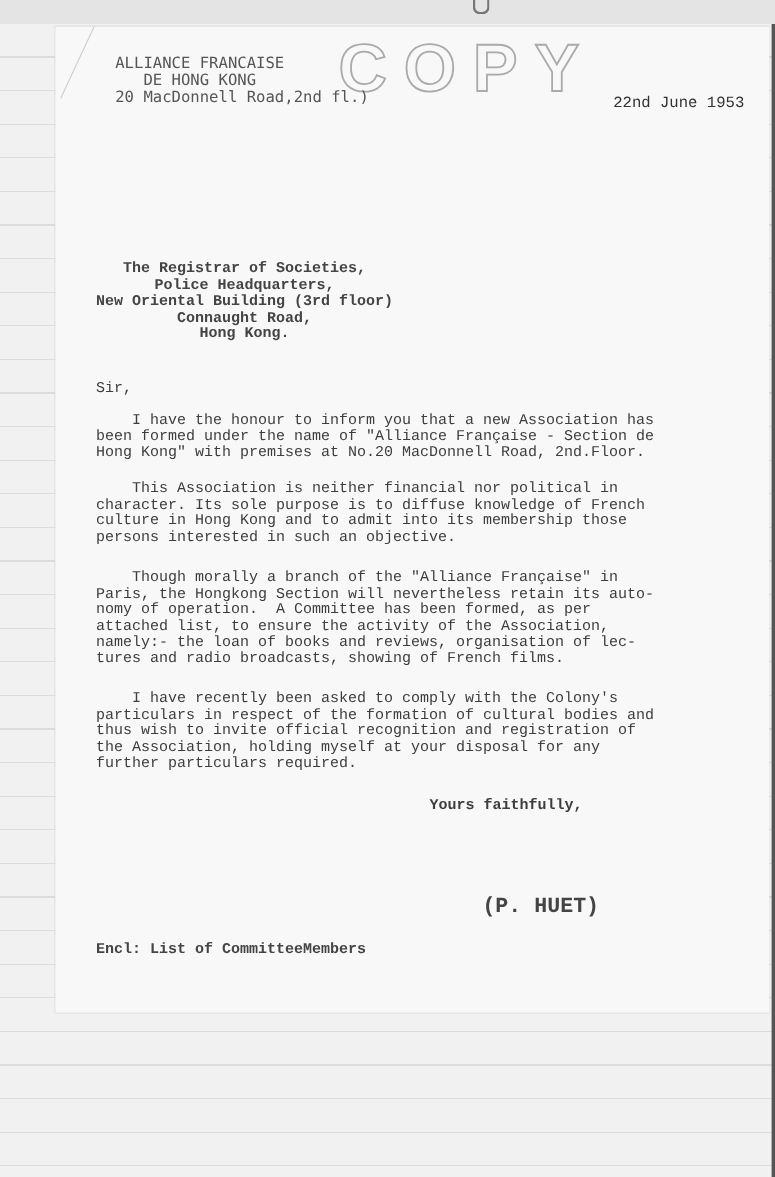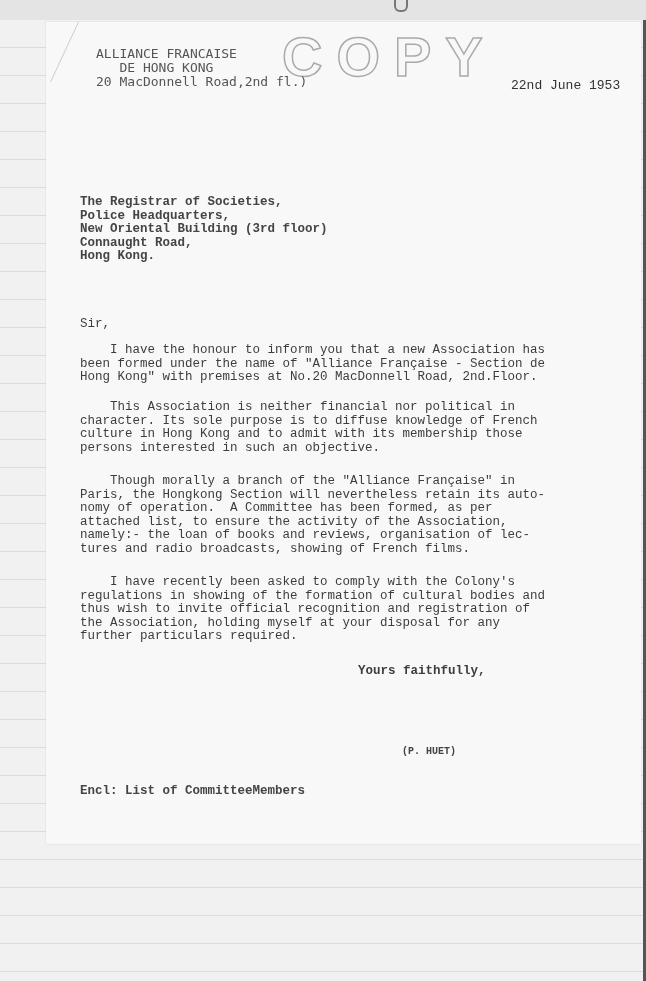--- a/index.html
+++ b/index.html
@@ -24,29 +24,29 @@
     .fold { position: absolute; left: 48px; top: 22px; width: 30px; height: 60px;
       border-right: 1px solid #ccc; transform: skewX(-25deg); transform-origin: top left; }
     .text { position: absolute; color: #3a3a3a; white-space: pre; }
     .letterhead { left: 96px; top: 47px; font-size: 13px; line-height: 14px; color: #555; font-family: "DejaVu Sans Mono", monospace; }
     .copy-stamp {
       position: absolute; left: 282px; top: 22px; font-family: "Liberation Sans", sans-serif;
       font-size: 56px; line-height: 70px; letter-spacing: 14px; font-weight: 700;
       color: transparent; -webkit-text-stroke: 1.5px #aaa;
     }
     .date { left: 511px; top: 78px; font-size: 13px; font-weight: 400; color: #333; }
-    .addressee { left: 80px; top: 196px; font-size: 12.5px; line-height: 13.5px; font-weight: 700; color: #444; }
+    .addressee { left: 80px; top: 218px; font-size: 12.5px; line-height: 13.5px; font-weight: 700; color: #444; text-align: center; }
     .body { position: absolute; left: 80px; width: 530px; font-size: 12.5px; line-height: 13.6px; font-weight: 400; color: #3d3d3d; white-space: pre; }
     .salutation { top: 318px; }
     .p1 { top: 344px; }
     .p2 { top: 401px; }
     .p3 { top: 475px; }
     .p4 { top: 576px; }
     .closing { left: 358px; top: 664px; font-size: 12.5px; font-weight: 700; color: #3d3d3d; }
-    .signature { left: 402px; top: 746px; font-size: 10px; font-weight: 700; color: #444; }
+    .signature { left: 402px; top: 746px; font-size: 18px; font-weight: 700; color: #444; }
     .encl { left: 80px; top: 784px; font-size: 12.5px; font-weight: 700; color: #444; }
   </style>
 </head>
 <body>
 
 <div class="topbar"></div>
 <div class="clip"></div>
 <div class="backsheet"></div>
 <div class="rightedge"></div>
 
@@ -66,29 +66,29 @@
 <span>New Oriental Building (3rd floor)</span>
 <span>Connaught Road,</span>
 <span>Hong Kong.</span></div>
 
 <div class="body salutation">Sir,</div>
 <div class="body p1">    I have the honour to inform you that a new Association has
 been formed under the name of "Alliance Française - Section de
 Hong Kong" with premises at No.20 MacDonnell Road, 2nd.Floor.</div>
 <div class="body p2">    This Association is neither financial nor political in
 character. Its sole purpose is to diffuse knowledge of French
-culture in Hong Kong and to admit with its membership those
+culture in Hong Kong and to admit into its membership those
 persons interested in such an objective.</div>
 <div class="body p3">    Though morally a branch of the "Alliance Française" in
 Paris, the Hongkong Section will nevertheless retain its auto-
 nomy of operation.  A Committee has been formed, as per
 attached list, to ensure the activity of the Association,
 namely:- the loan of books and reviews, organisation of lec-
 tures and radio broadcasts, showing of French films.</div>
 <div class="body p4">    I have recently been asked to comply with the Colony's
-regulations in showing of the formation of cultural bodies and
+particulars in respect of the formation of cultural bodies and
 thus wish to invite official recognition and registration of
 the Association, holding myself at your disposal for any
 further particulars required.</div>
 
 <div class="text closing">Yours faithfully,</div>
 <div class="text signature">(P. HUET)</div>
 <div class="text encl">Encl: List of CommitteeMembers</div>
 
 </body></html>

